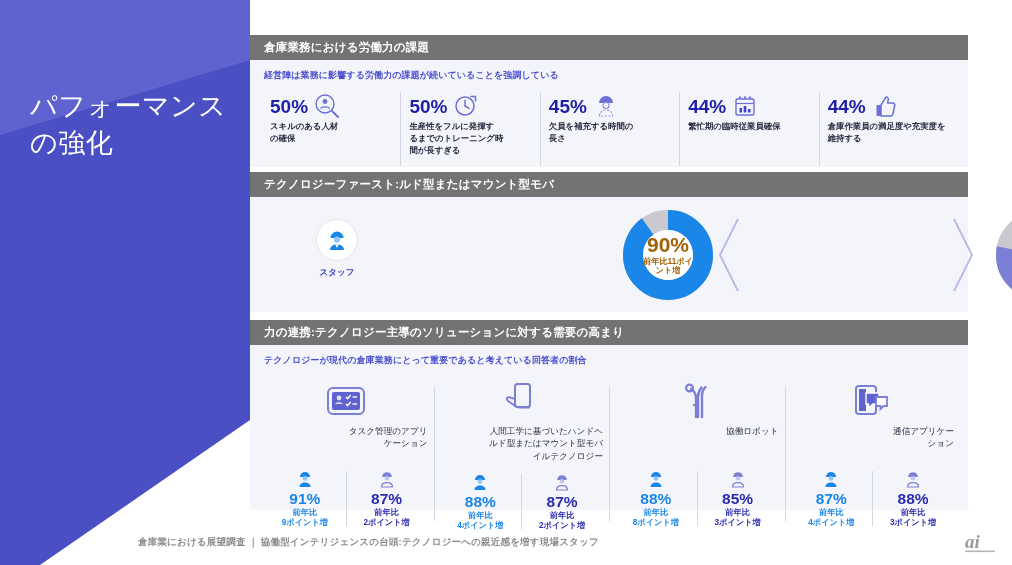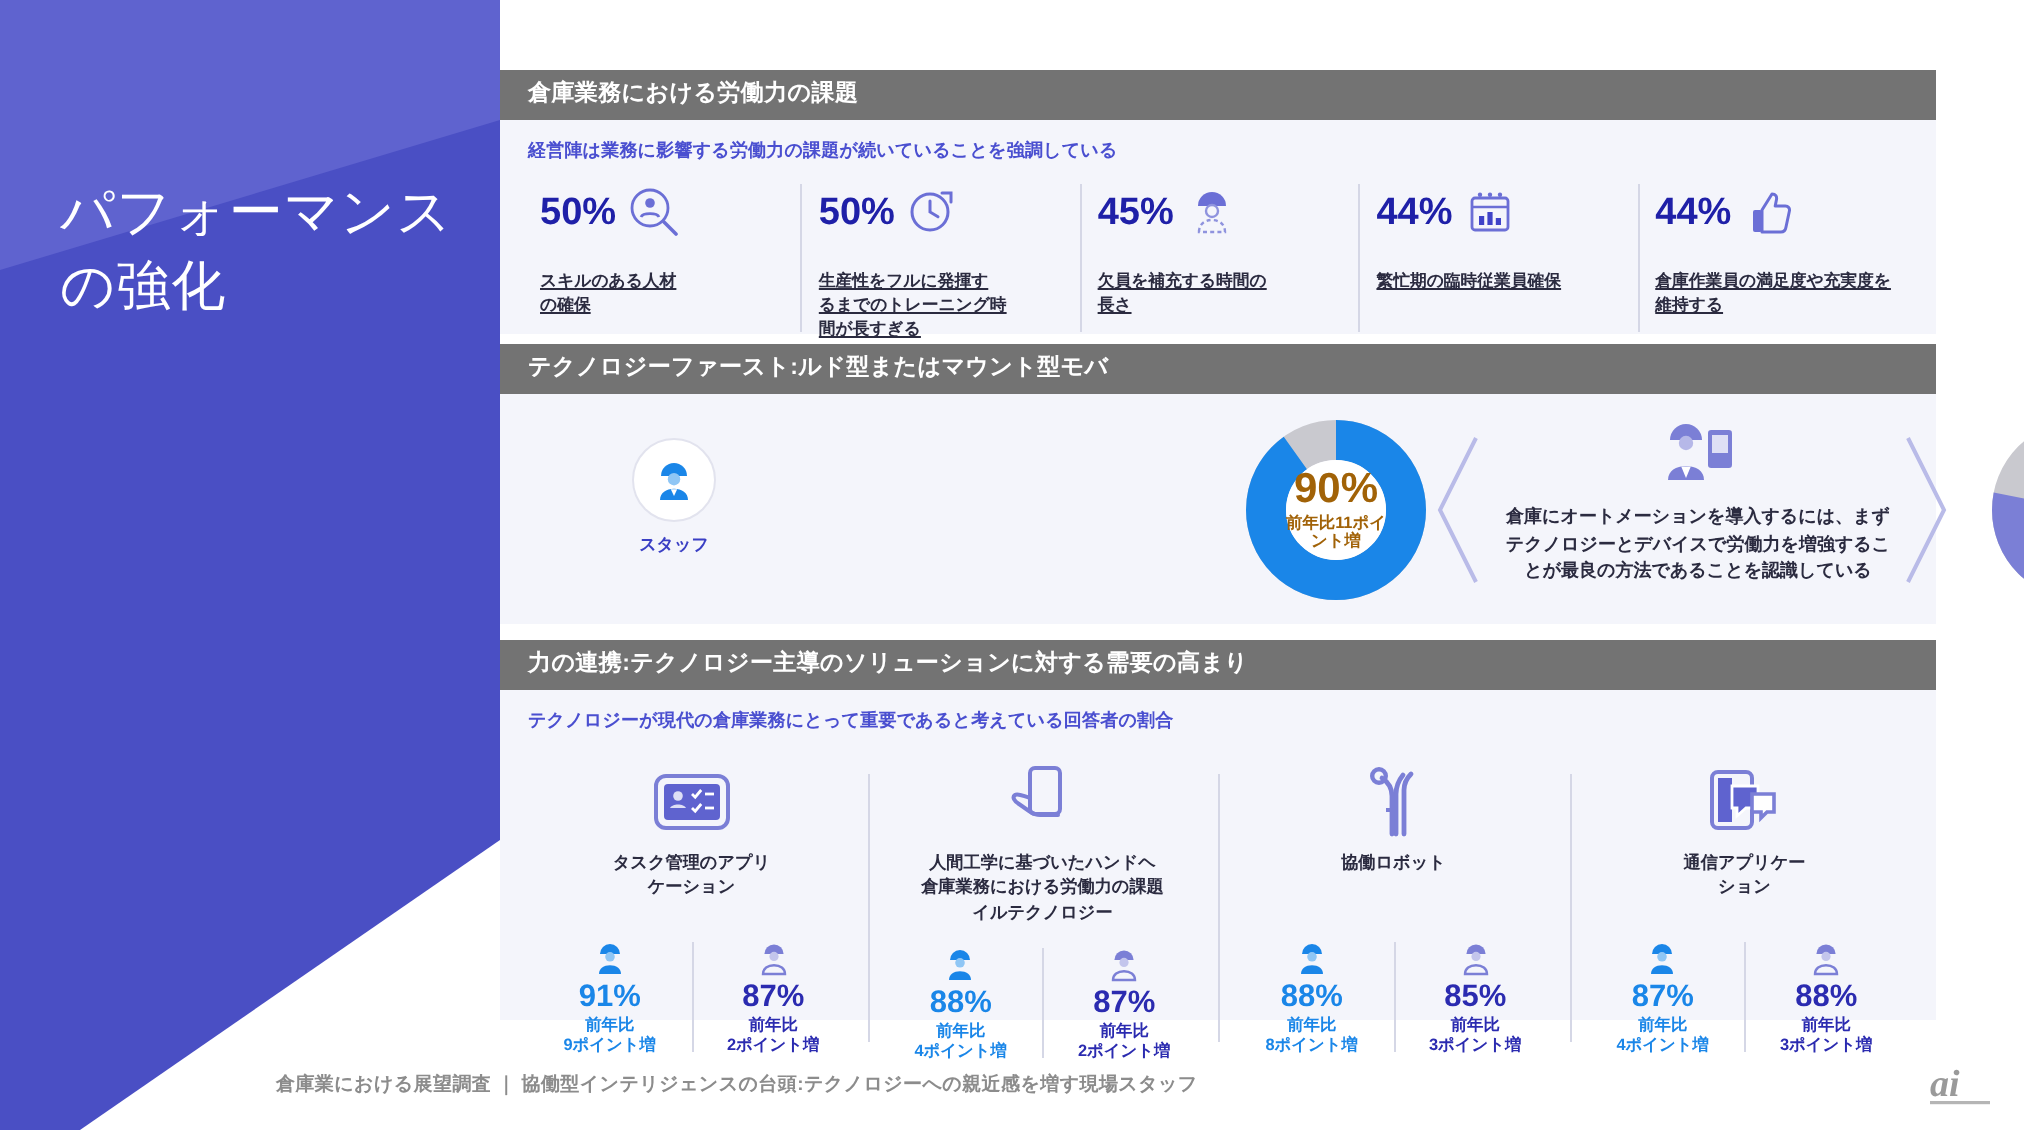--- a/index.html
+++ b/index.html
@@ -34,21 +34,21 @@
   }
 
   
   #sec1{left:250px;top:35px;width:718px;height:132px;}
   .s1-row{display:flex;padding:10px 10px 0 12px;height:74px;}
   .s1-cell{flex:1;padding:0 7px 0 8px;position:relative;}
   .s1-cell + .s1-cell{border-left:1px solid #d5d7e6;}
   .s1-top{display:flex;align-items:flex-end;gap:6px;height:26px;}
   .s1-pct{color:#1f20a8;font-size:19px;font-weight:bold;line-height:22px;}
   .s1-ic{width:26px;height:24px;flex:0 0 auto;}
-  .s1-lbl{color:#2b2b40;font-size:8.4px;line-height:1.42;font-weight:bold;margin-top:17px;text-decoration:underline;}
+  .s1-lbl{color:#2b2b40;font-size:8.4px;line-height:1.42;font-weight:bold;margin-top:3px;}
 
   
   #sec2{left:250px;top:172px;width:718px;height:140px;}
   .s2-body{position:relative;height:115px;}
   .s2-person{position:absolute;text-align:center;width:70px;}
   .s2-person .circ{
     width:40px;height:40px;border-radius:50%;
     background:#fff;border:1px solid #e2e3ee;margin:0 auto;
     display:flex;align-items:center;justify-content:center;
   }
@@ -66,21 +66,21 @@
   .chev{position:absolute;}
 
   
   #sec3{left:250px;top:320px;width:718px;height:190px;}
   .s3-cols{display:flex;padding:12px 8px 0 8px;height:148px;}
   .s3-col{flex:1;position:relative;padding:0 6px;text-align:center;}
   .s3-col + .s3-col::before{
     content:"";position:absolute;left:0;top:8px;bottom:6px;width:1px;background:#d5d7e6;
   }
   .s3-ic{height:44px;display:flex;align-items:center;justify-content:center;}
-  .s3-lbl{color:#2b2b40;font-size:8.6px;font-weight:bold;line-height:1.45;margin-top:2px;min-height:34px;}
+  .s3-lbl{color:#2b2b40;font-size:8.6px;font-weight:normal;line-height:1.45;margin-top:2px;min-height:34px;text-align:right;}
   .s3-pair{display:flex;margin-top:8px;}
   .s3-half{flex:1;position:relative;}
   .s3-half + .s3-half::before{
     content:"";position:absolute;left:0;top:4px;bottom:2px;width:1px;background:#d5d7e6;
   }
   .s3-av{height:22px;display:flex;align-items:flex-end;justify-content:center;}
   .s3-pct{font-size:15.5px;font-weight:bold;line-height:19px;}
   .s3-note{font-size:8.2px;font-weight:bold;line-height:1.2;}
   .c-blue .s3-pct,.c-blue .s3-note{color:#1a86e8;}
   .c-purp .s3-pct,.c-purp .s3-note{color:#2b2bb0;}
@@ -215,33 +215,20 @@
         </div>
       </div>
 
       <svg class="chev" style="left:466px;top:18px;" width="26" height="80" viewBox="0 0 26 80">
         <polyline points="22,4 4,40 22,76" fill="none" stroke="#b9bbe8" stroke-width="2"></polyline>
       </svg>
       <svg class="chev" style="left:700px;top:18px;" width="26" height="80" viewBox="0 0 26 80">
         <polyline points="4,4 22,40 4,76" fill="none" stroke="#b9bbe8" stroke-width="2"></polyline>
       </svg>
 
-      <div class="s2-mid">
-        <svg width="44" height="34" viewBox="0 0 44 34">
-          <path d="M8 11a8 8 0 0116 0z" fill="#7b7fd6"></path>
-          <circle cx="16" cy="12.5" r="3.6" fill="#b6b8e8"></circle>
-          <path d="M7 31c0-4.6 4-7 9-7s9 2.4 9 7z" fill="#7b7fd6"></path>
-          <path d="M13.6 24.3L16 30l2.4-5.7" fill="#fff"></path>
-          <rect x="27" y="6" width="12" height="19" rx="1.6" fill="#7b7fd6"></rect>
-          <rect x="29" y="8.5" width="8" height="9" fill="#dedff5"></rect>
-        </svg>
-        <div class="tx" style="white-space: pre-line;">倉庫にオートメーションを導入するには、まず
-テクノロジーとデバイスで労働力を増強するこ
-とが最良の方法であることを認識している</div>
-      </div>
 
       <div class="donut d-purp" style="left:745px;top:12px;">
         <svg width="92" height="92" viewBox="0 0 92 92">
           <circle cx="46" cy="46" r="35" fill="none" stroke="#c9c9cf" stroke-width="20"></circle>
           <circle cx="46" cy="46" r="35" fill="none" stroke="#7b7fd6" stroke-width="20" stroke-dasharray="171.5 48.4" transform="rotate(-90 46 46)"></circle>
           <circle cx="46" cy="46" r="25" fill="#ffffff"></circle>
         </svg>
         <div class="ctr">
           
           
@@ -301,21 +288,21 @@
       </div>
 
       <div class="s3-col">
         <div class="s3-ic">
           <svg width="40" height="36" viewBox="0 0 40 36">
             <rect x="14" y="1" width="15" height="23" rx="2.5" fill="none" stroke="#7b7fd6" stroke-width="2"></rect>
             <path d="M14 16c-3.5-1-6-2.5-7.5-1.5s-.5 3 2 4.5l5 3.5c1.5 1 3 2 5.5 2h9" fill="none" stroke="#7b7fd6" stroke-width="2" stroke-linecap="round"></path>
           </svg>
         </div>
         <div class="s3-lbl" style="white-space: pre-line;">人間工学に基づいたハンドヘ
-倉庫業務における労働力の課題
+ルド型またはマウント型モバ
 イルテクノロジー</div>
         <div class="s3-pair">
           <div class="s3-half c-blue">
             <div class="s3-av">
               <svg width="20" height="20" viewBox="0 0 20 20">
                 <path d="M5 8a5 5 0 0110 0z" fill="#1a86e8"></path>
                   <circle cx="10" cy="9.4" r="2.4" fill="#8fc6f5"></circle>
                 <path d="M4.5 18c0-2.8 2.4-4.4 5.5-4.4s5.5 1.6 5.5 4.4z" fill="#1a86e8"></path>
               </svg>
             </div>

